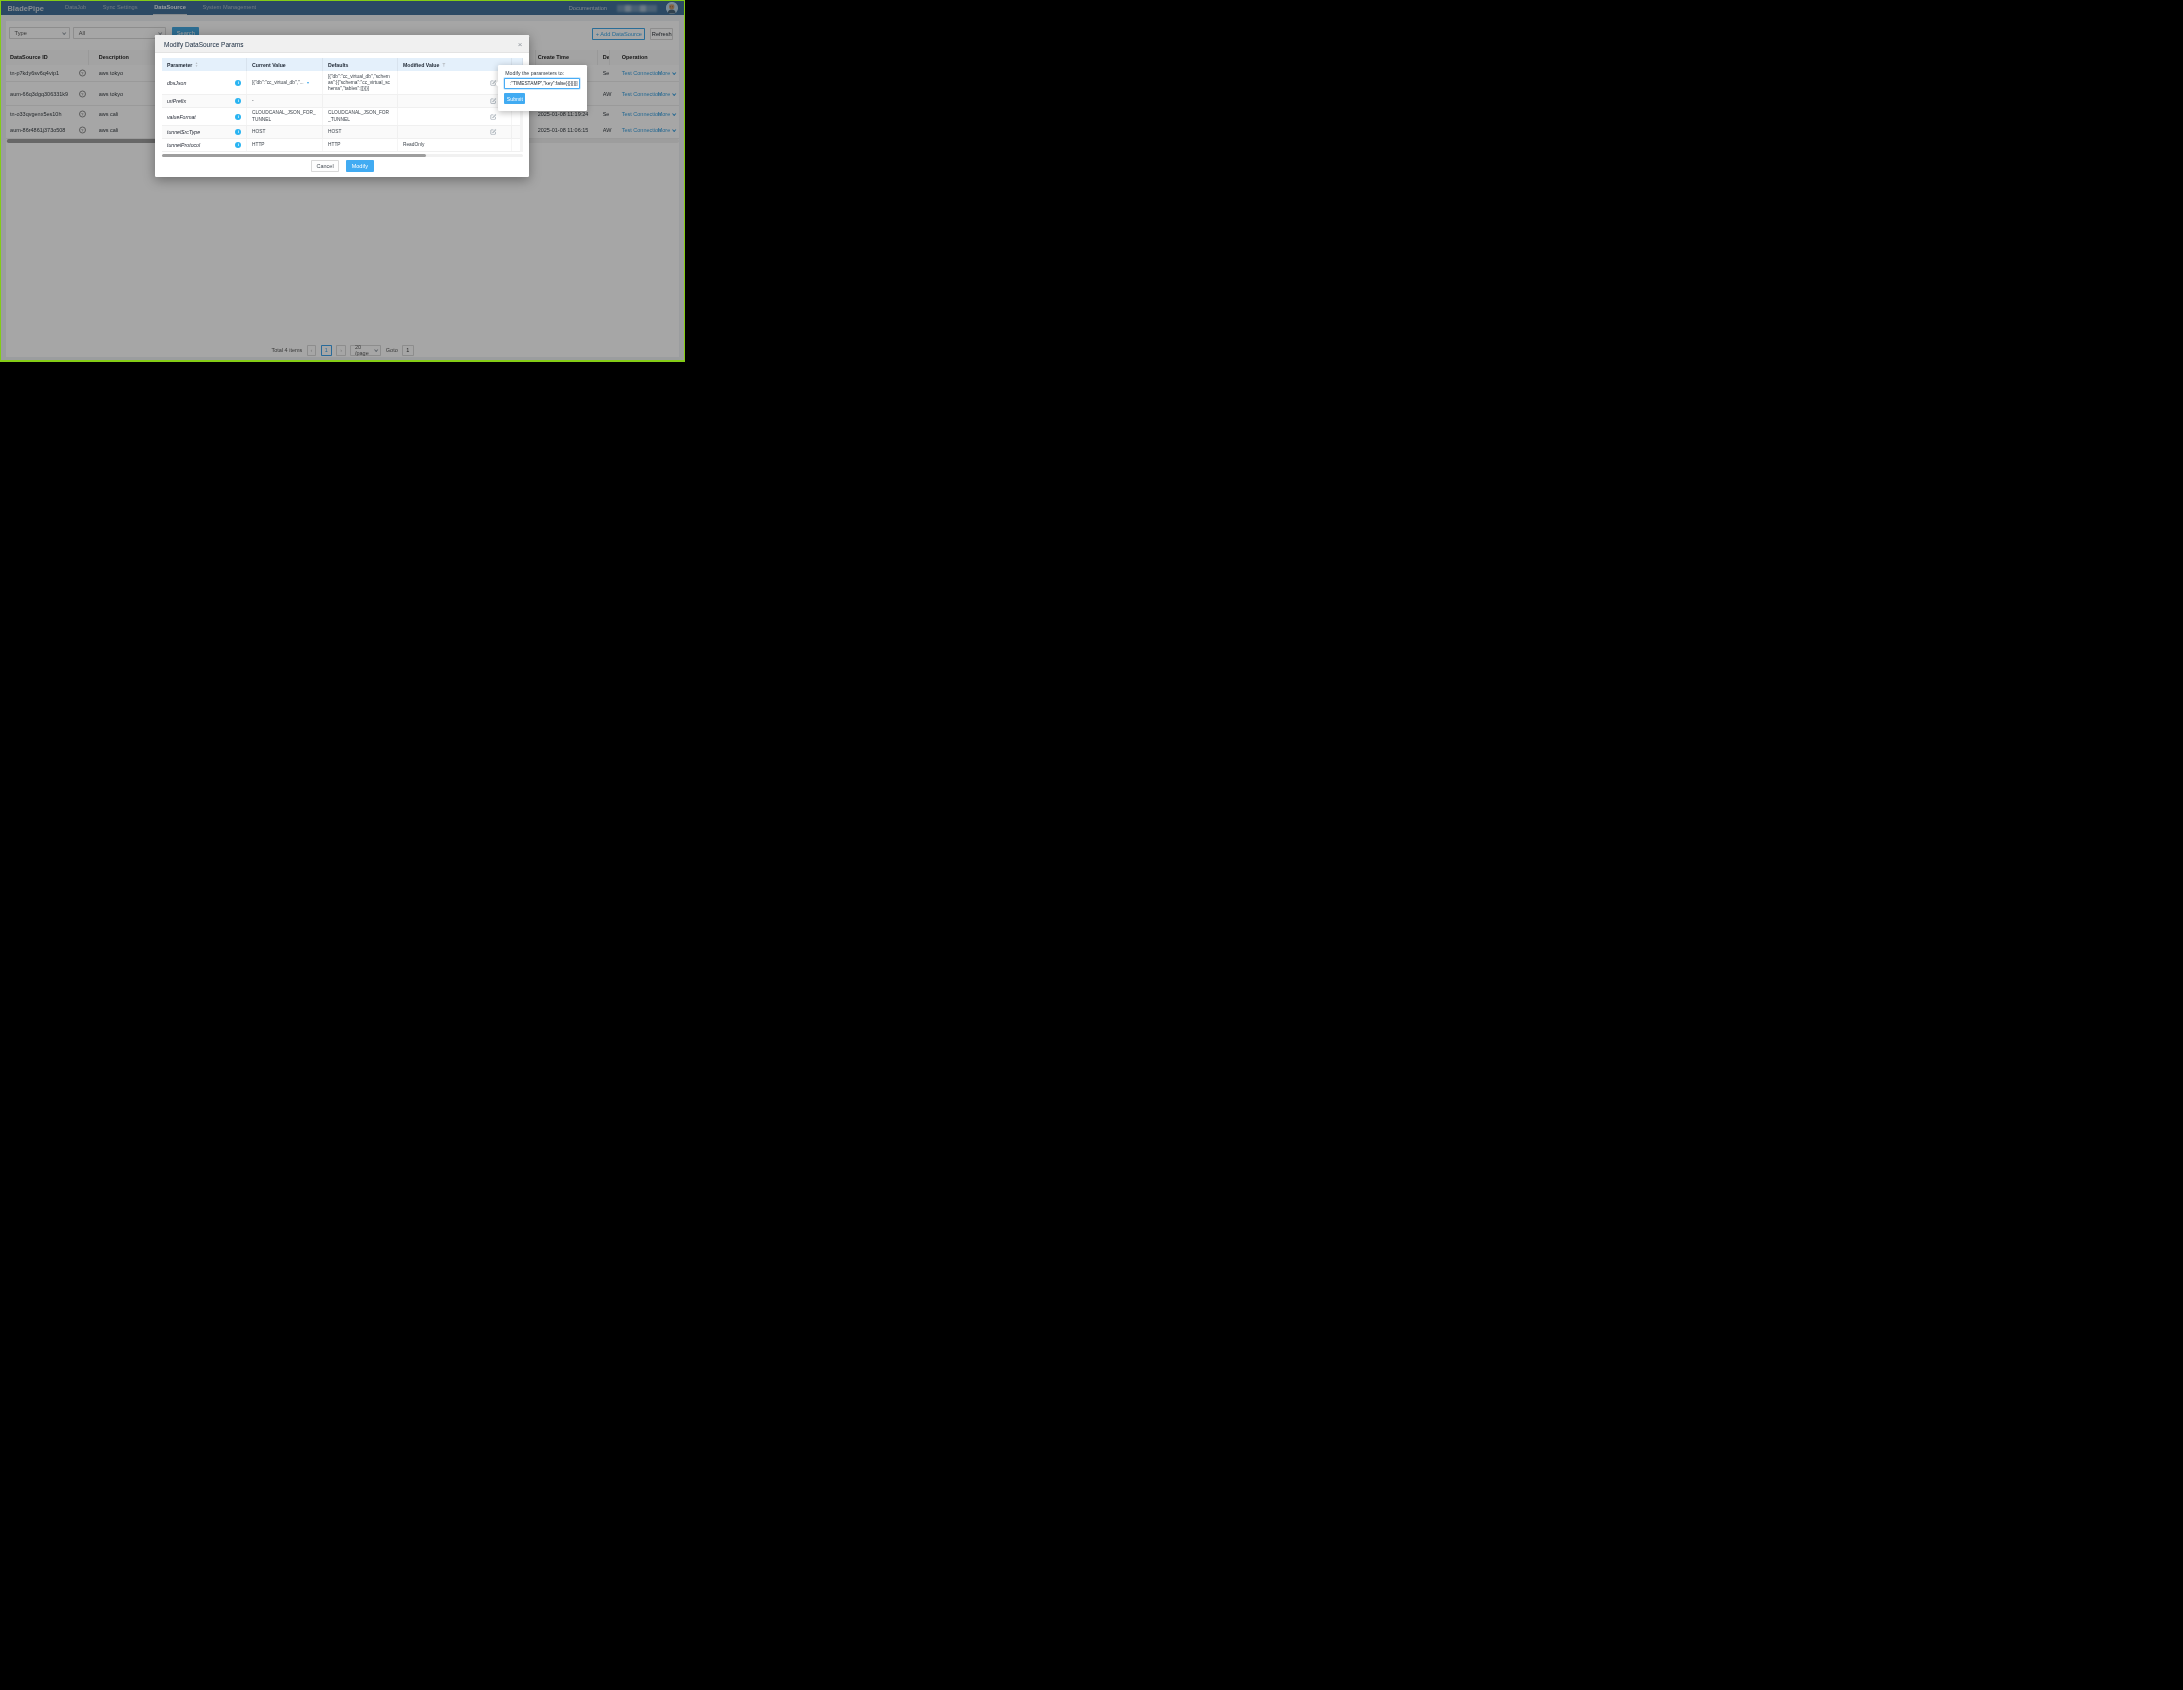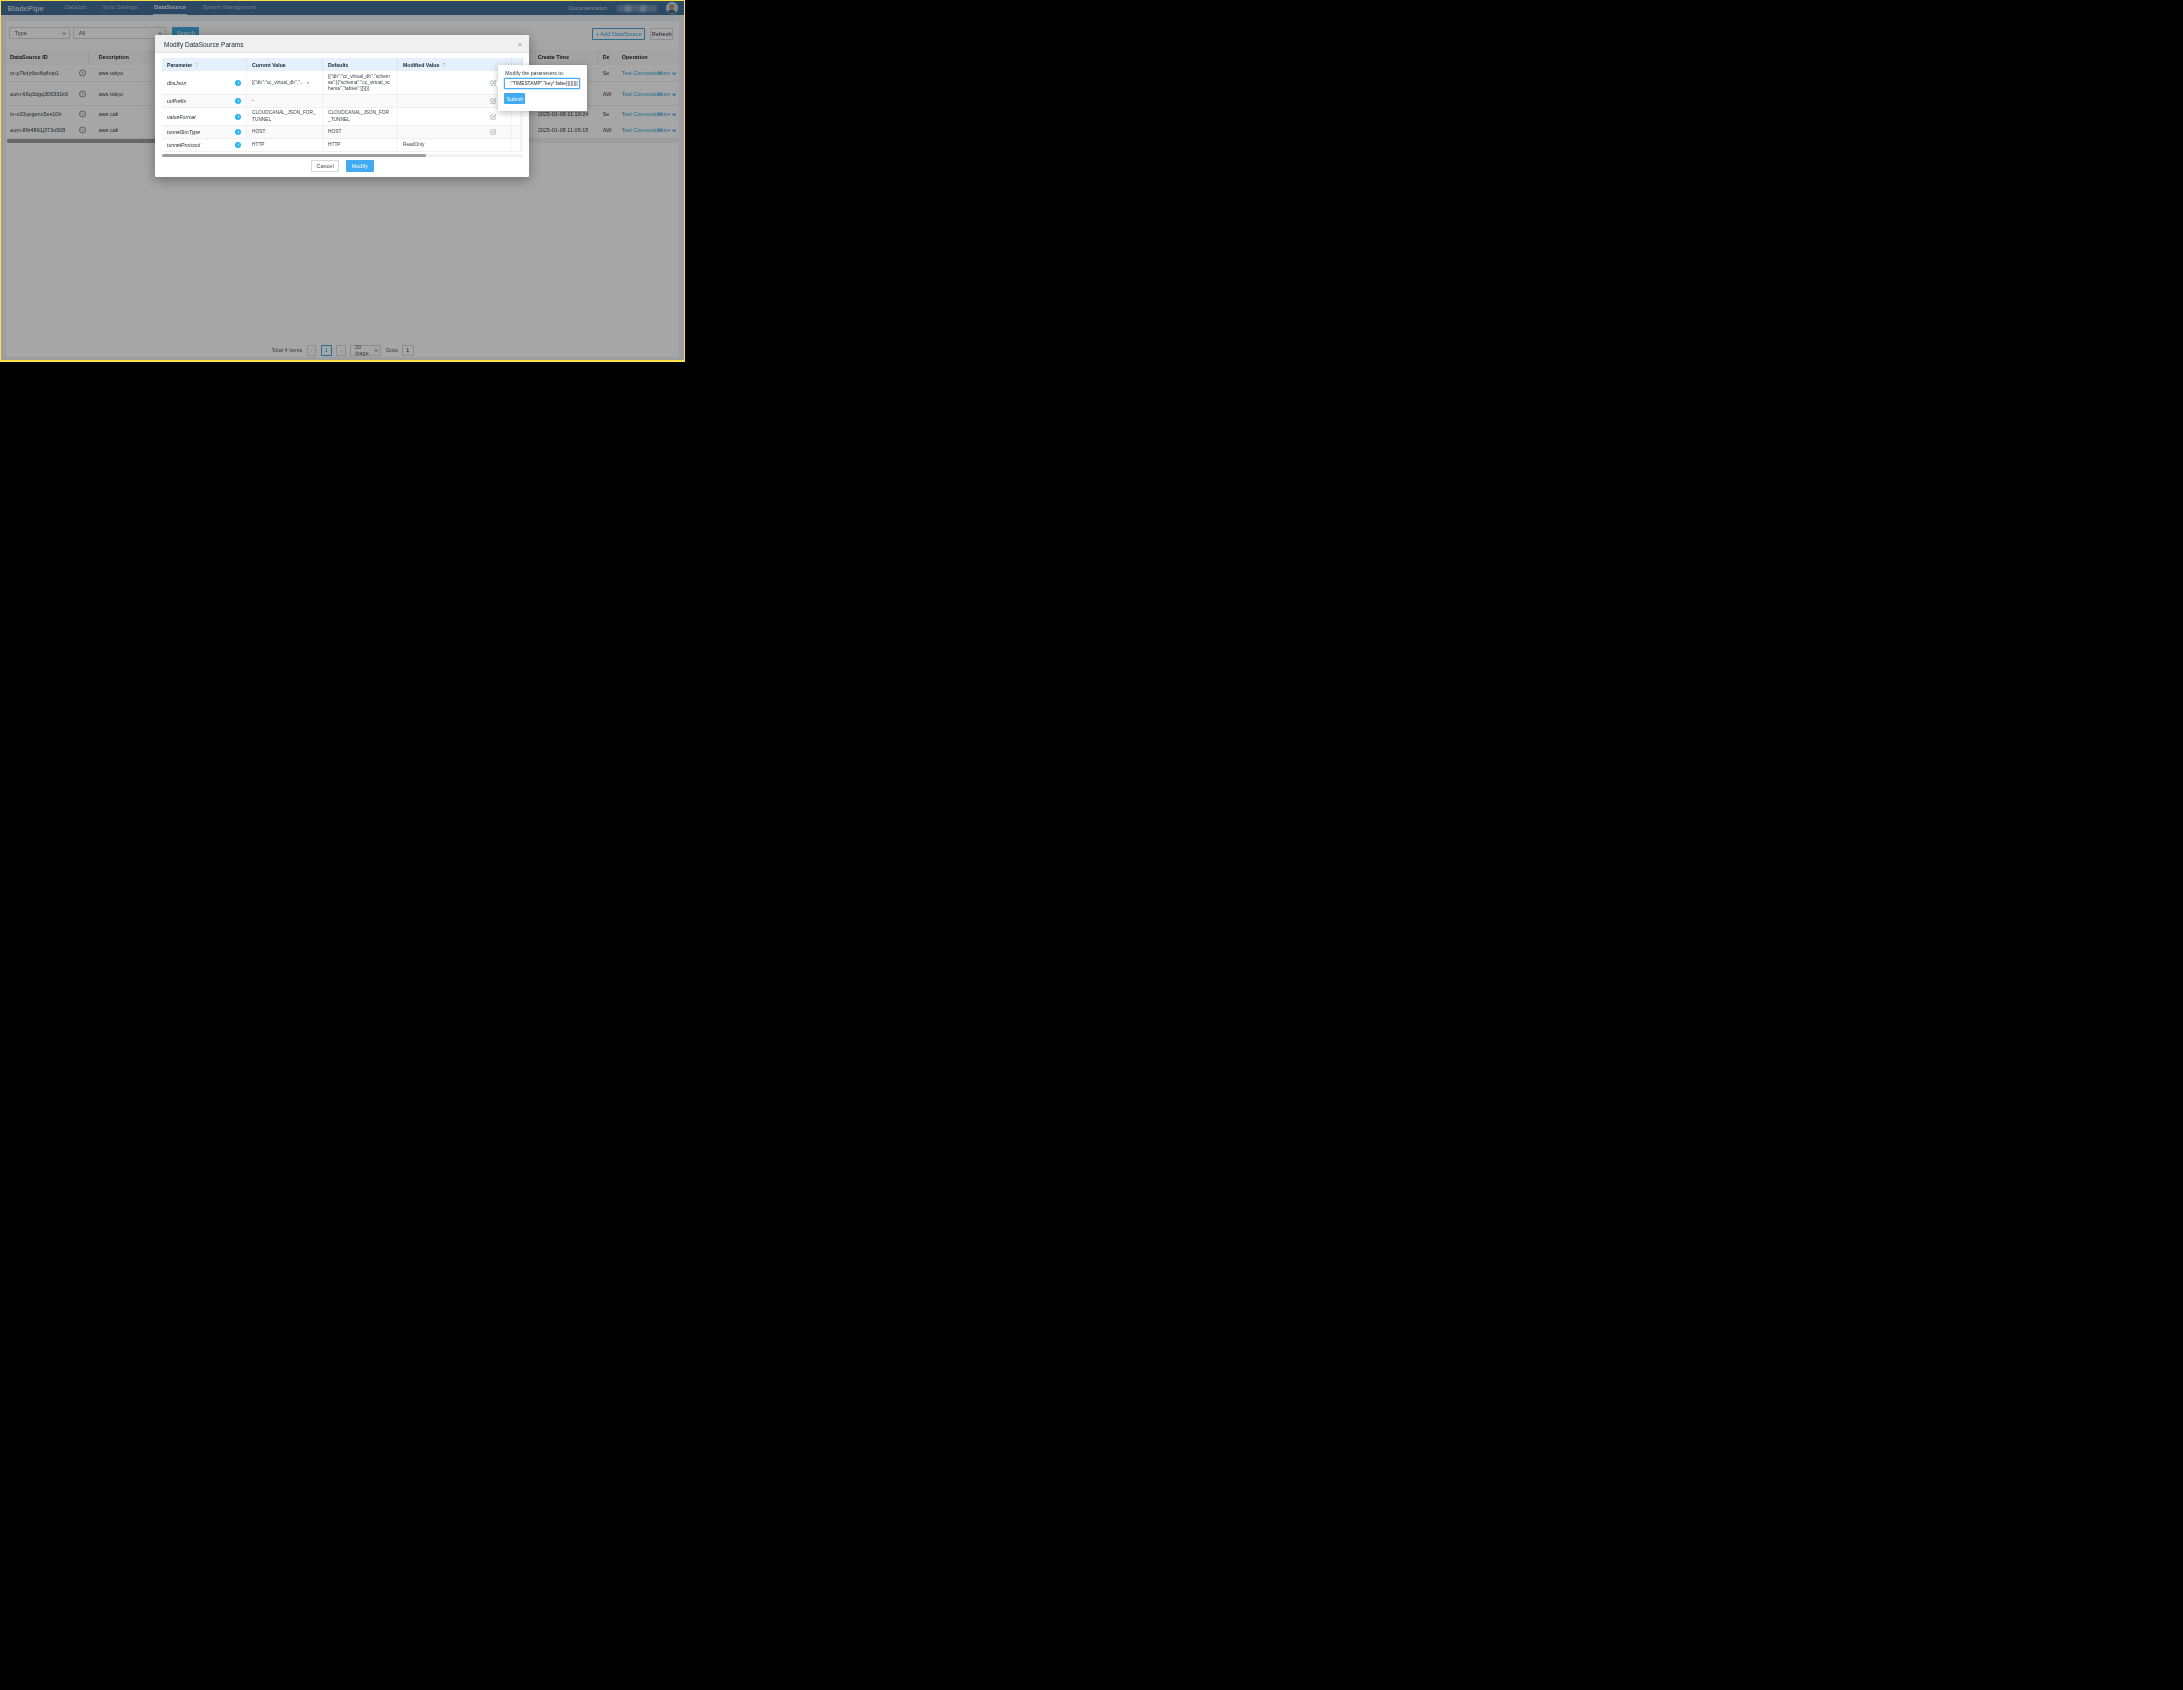--- a/index.html
+++ b/index.html
@@ -1,17 +1,17 @@
 <!DOCTYPE html>
 <html style="font-size:7px"><head>
 <meta charset="utf-8">
 <style>
   * { margin:0; padding:0; box-sizing:border-box; }
   html,body { background:#000; font-family:"Liberation Sans", sans-serif; }
-  .screen { position:relative; width:685px; height:362px; background:#fde047; overflow:hidden; }
+  .screen { position:relative; width:685px; height:362px; background:#84cc16; overflow:hidden; }
   .app { position:absolute; left:1.3px; top:1.3px; right:1.3px; bottom:2.2px; background:#eef1f4; overflow:hidden; }
 
   
   .nav { position:absolute; left:0; top:0; right:0; height:13.5px; background:#42719a; display:flex; align-items:center; padding:0 6.1px; }
   .nav-logo { font-size:7.4px; font-weight:bold; color:#cfd8df; letter-spacing:0.1px; margin-right:21px; }
   .nav-item { position:relative; height:13.5px; line-height:13.5px; font-size:5.7px; color:#aebdc9; margin-right:16.6px; cursor:pointer; white-space:nowrap; }
   .nav-item.active { color:#e9eff4; font-weight:bold; }
   .nav-item.active::after { content:""; position:absolute; left:-1.7px; right:-1.7px; bottom:0; height:1.3px; background:#cdd5db; }
   .nav-right { margin-left:auto; display:flex; align-items:center; gap:9.6px; }
   .nav-doc { font-size:5.7px; color:#c3cdd6; cursor:pointer; }

